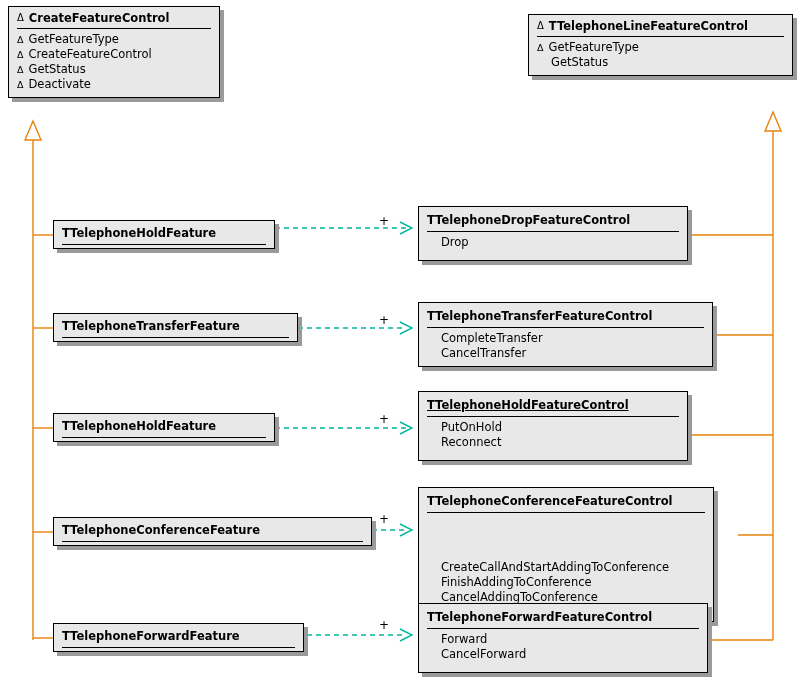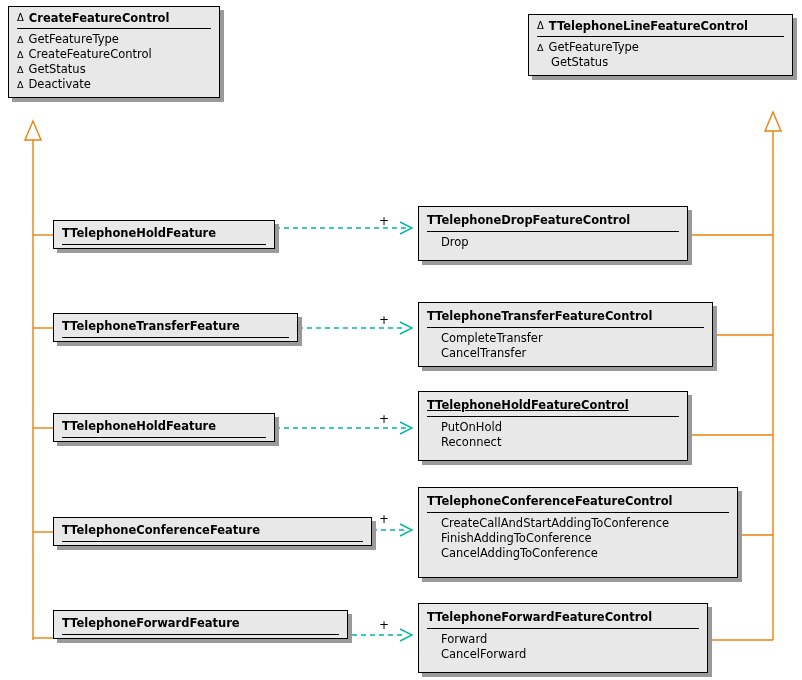--- a/index.html
+++ b/index.html
@@ -220,42 +220,42 @@
   </div>
 
   <div class="uml-box" style="left:53px;top:517px;width:319px;">
     <div class="uml-title" style="padding-top:5px;padding-bottom:4px;">
       <span>TTelephoneConferenceFeature</span>
     </div>
     <div class="uml-title-underline"></div>
     <div style="height:3px;"></div>
   </div>
 
-  <div class="uml-box" style="left:418px;top:487px;width:320px;">
+  <div class="uml-box" style="left:418px;top:487px;width:296px;">
     <div class="uml-title" style="padding-top:6px;padding-bottom:4px;">
       <span>TTelephoneConferenceFeatureControl</span>
     </div>
     <div class="uml-title-underline"></div>
-    <div class="uml-members" style="padding-bottom:16px;">
+    <div class="uml-members" style="padding-bottom:16px;margin-top:44px;">
       <div class="uml-member">
           <span class="nomark"></span>
           <span>CreateCallAndStartAddingToConference</span>
         </div>
       <div class="uml-member">
           <span class="nomark"></span>
           <span>FinishAddingToConference</span>
         </div>
       <div class="uml-member">
           <span class="nomark"></span>
           <span>CancelAddingToConference</span>
         </div>
     </div>
   </div>
 
-  <div class="uml-box" style="left:53px;top:610px;width:295px;text-align:right;">
+  <div class="uml-box" style="left:53px;top:623px;width:251px;text-align:right;">
     <div class="uml-title" style="padding-top:5px;padding-bottom:4px;">
       <span>TTelephoneForwardFeature</span>
     </div>
     <div class="uml-title-underline"></div>
     <div style="height:3px;"></div>
   </div>
 
   <div class="uml-box" style="left:418px;top:603px;width:290px;">
     <div class="uml-title" style="padding-top:6px;padding-bottom:4px;">
       <span>TTelephoneForwardFeatureControl</span>

